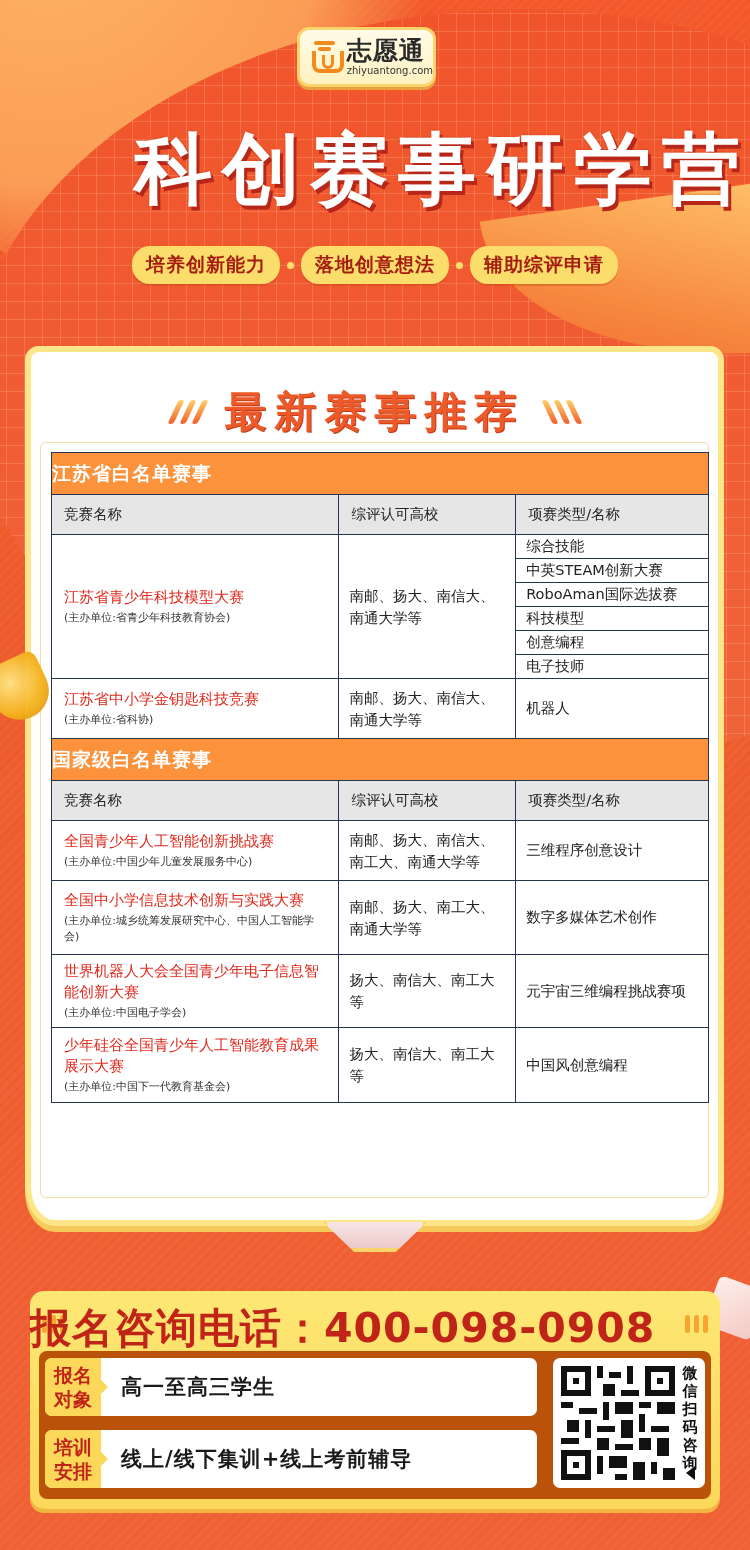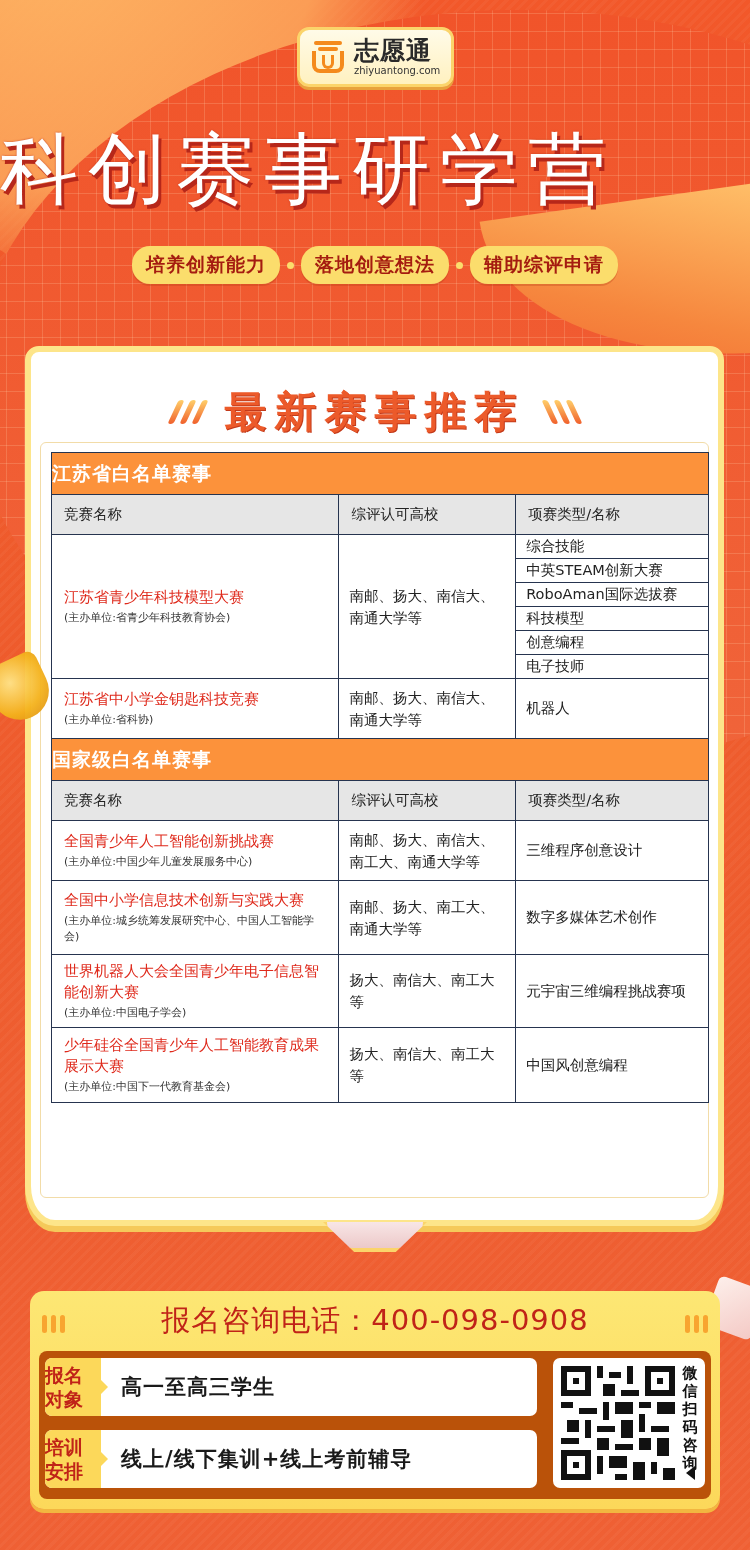--- a/index.html
+++ b/index.html
@@ -31,41 +31,41 @@
   }
   .bg-swoosh {
     position: absolute; right: -40px; top: 200px; width: 300px; height: 170px;
     border-radius: 0 0 0 100%;
     background: linear-gradient(200deg, #ffc16a 0%, #f6873e 60%, #f2652f 100%);
     transform: rotate(-8deg);
   }
 
   
   .logo {
-    position: absolute; left: 297px; top: 27px; width: 157px; height: 60px;
+    position: absolute; left: 297px; top: 27px; width: 139px; height: 60px;
     background: linear-gradient(180deg, #fffbe8, #fff1c0);
     border: 3px solid #fbd46b;
     border-radius: 12px;
     box-shadow: 0 3px 0 #e8a23e;
     display: flex; align-items: center; padding-left: 10px; gap: 8px;
   }
   .logo-mark {
     width: 36px; height: 36px; position: relative;
   }
   .logo-mark .bar { position: absolute; left: 4px; right: 4px; height: 4px; background: #f48a1c; border-radius: 2px; }
   .logo-mark .u { position: absolute; left: 2px; top: 12px; width: 32px; height: 22px; border: 4px solid #f48a1c; border-top: none; border-radius: 0 0 8px 8px; }
   .logo-mark .u2 { position: absolute; left: 12px; top: 16px; width: 12px; height: 14px; border: 3px solid #f48a1c; border-top: none; border-radius: 0 0 6px 6px; }
   .logo-text { display: flex; flex-direction: column; line-height: 1; }
   .logo-cn { font-size: 25px; font-weight: bold; color: #2a2a2a; letter-spacing: 1px; }
   .logo-en { font-size: 10px; color: #333; margin-top: 3px; }
 
   
   .title {
-    position: absolute; left: 0; right: 0; top: 118px; text-align: left;
-    font-size: 78px; font-weight: normal; color: #fff; letter-spacing: 10px;
+    position: absolute; left: 0; right: 0; top: 118px; text-align: right;
+    font-size: 78px; font-weight: bold; color: #fff; letter-spacing: 10px;
     text-shadow: 3px 4px 0 #b6271a, 0 0 2px #c23a20;
     font-family: "DejaVu Sans", sans-serif;
   }
 
   
   .pills {
     position: absolute; top: 246px; left: 0; right: 0;
     display: flex; justify-content: center; align-items: center; gap: 7px;
   }
   .pill {
@@ -139,40 +139,40 @@
   }
 
   
   .bottom {
     position: absolute; left: 30px; top: 1291px; width: 690px; height: 218px;
     background: linear-gradient(180deg, #fde774, #fcd85a);
     border-radius: 14px;
     box-shadow: 0 4px 0 #f2b640;
   }
   .phone {
-    position: absolute; left: 0; right: 0; top: 10px; text-align: center;
-    font-size: 29px; font-weight: normal; color: #c02318; letter-spacing: 1px;
+    position: absolute; left: 0; right: 0; top: 10px; text-align: left;
+    font-size: 41px; font-weight: bold; color: #c02318; letter-spacing: 1px;
   }
   .bars { position: absolute; top: 24px; display: flex; gap: 4px; }
   .bars i { display: block; width: 5px; height: 18px; background: #f8a530; border-radius: 3px; }
   .bars.l { left: 12px; } .bars.r { right: 12px; }
   .bottom-inner {
     position: absolute; left: 9px; right: 9px; top: 60px; height: 148px;
     background: #ba5209; border-radius: 8px;
   }
   .info-row {
     position: absolute; left: 6px; width: 492px; height: 58px;
     background: #fff; border-radius: 7px; overflow: hidden;
     display: flex; align-items: center;
   }
   .info-row.r1 { top: 7px; } .info-row.r2 { top: 79px; }
   .info-label {
     width: 56px; height: 100%; background: #fcd85a; color: #c02318;
     font-size: 19px; font-weight: bold; line-height: 24px;
-    display: flex; align-items: center; text-align: center;
+    display: flex; align-items: center; justify-content: center; text-align: center;
     position: relative;
   }
   .info-label::after {
     content: ""; position: absolute; right: -7px; top: 50%; margin-top: -7px;
     border-left: 7px solid #fcd85a; border-top: 7px solid transparent; border-bottom: 7px solid transparent;
   }
   .info-text { padding-left: 20px; font-size: 21px; font-weight: bold; color: #1a1a1a; letter-spacing: 1px; }
   .qr-box {
     position: absolute; right: 6px; top: 7px; width: 152px; height: 130px;
     background: #fff; border-radius: 7px;

